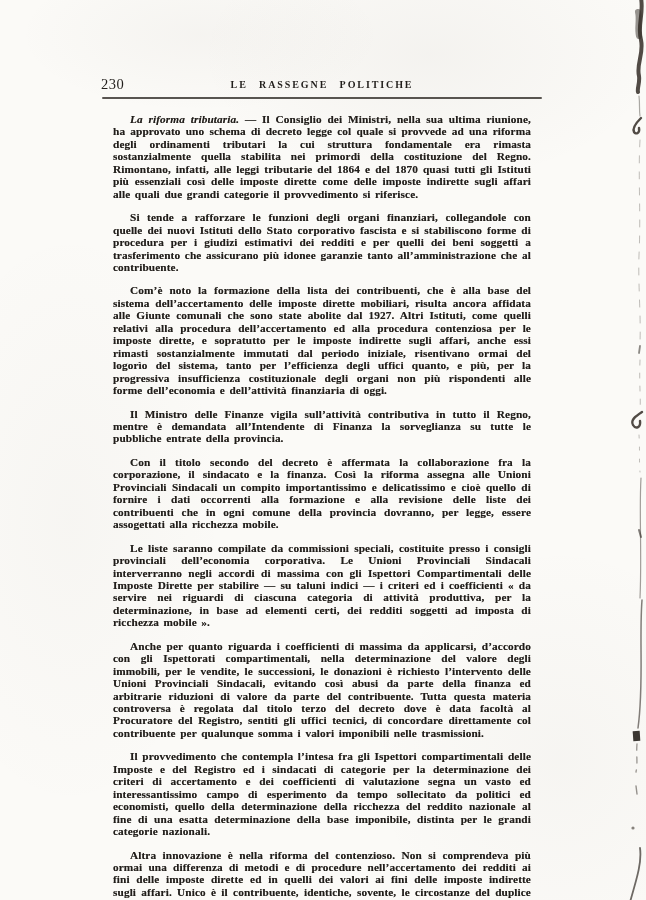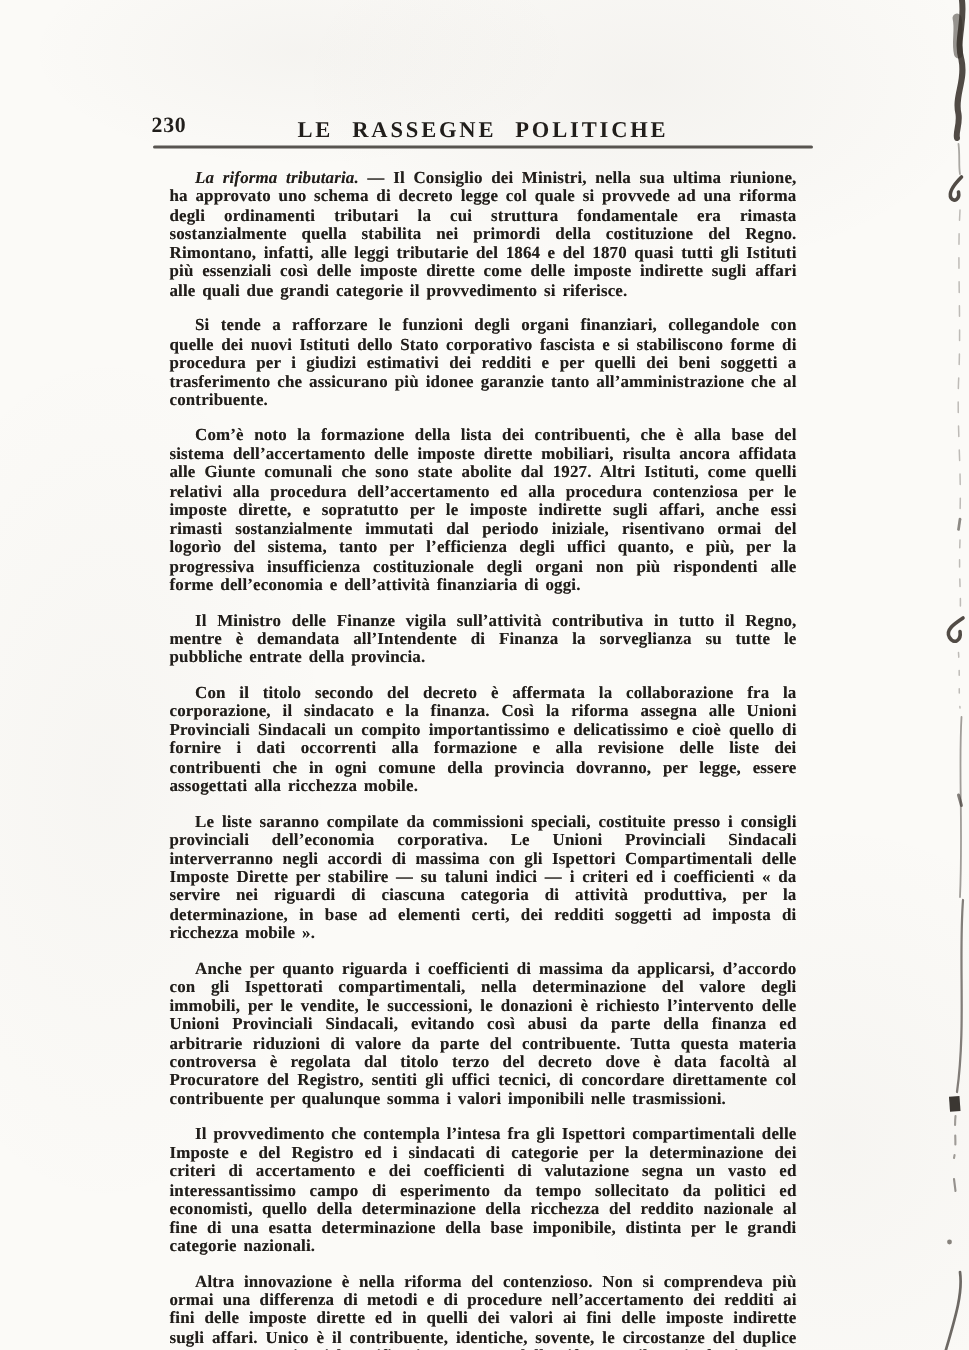--- a/index.html
+++ b/index.html
@@ -21,25 +21,25 @@
       radial-gradient(220px 420px at 70px 520px, rgba(115,105,95,0.03), transparent 70%),
       radial-gradient(260px 300px at 560px 760px, rgba(115,105,95,0.035), transparent 72%);
   }
   .content{
     position:absolute;left:102px;top:76px;width:440px;
     color:var(--ink);
   }
   .header{position:relative;height:20px;}
   .pagenum{
     position:absolute;left:-1px;top:0;
-    font-size:14.5px;font-weight:700;letter-spacing:.5px;
+    font-size:14.5px;font-weight:400;letter-spacing:.5px;
   }
   .runtitle{
     position:absolute;left:0;right:0;top:3px;text-align:center;
-    font-size:15px;font-weight:700;letter-spacing:1.9px;word-spacing:7px;
+    font-size:10px;font-weight:700;letter-spacing:1.9px;word-spacing:7px;
     white-space:nowrap;
   }
   .rule{
     height:2px;background:var(--rule);opacity:.82;margin-top:1px;
     border-radius:1px;
   }
   .article{
     margin-top:14px;
     font-size:11.3px;line-height:12.45px;font-weight:700;
     text-align:justify;letter-spacing:.1px;word-spacing:1.6px;

